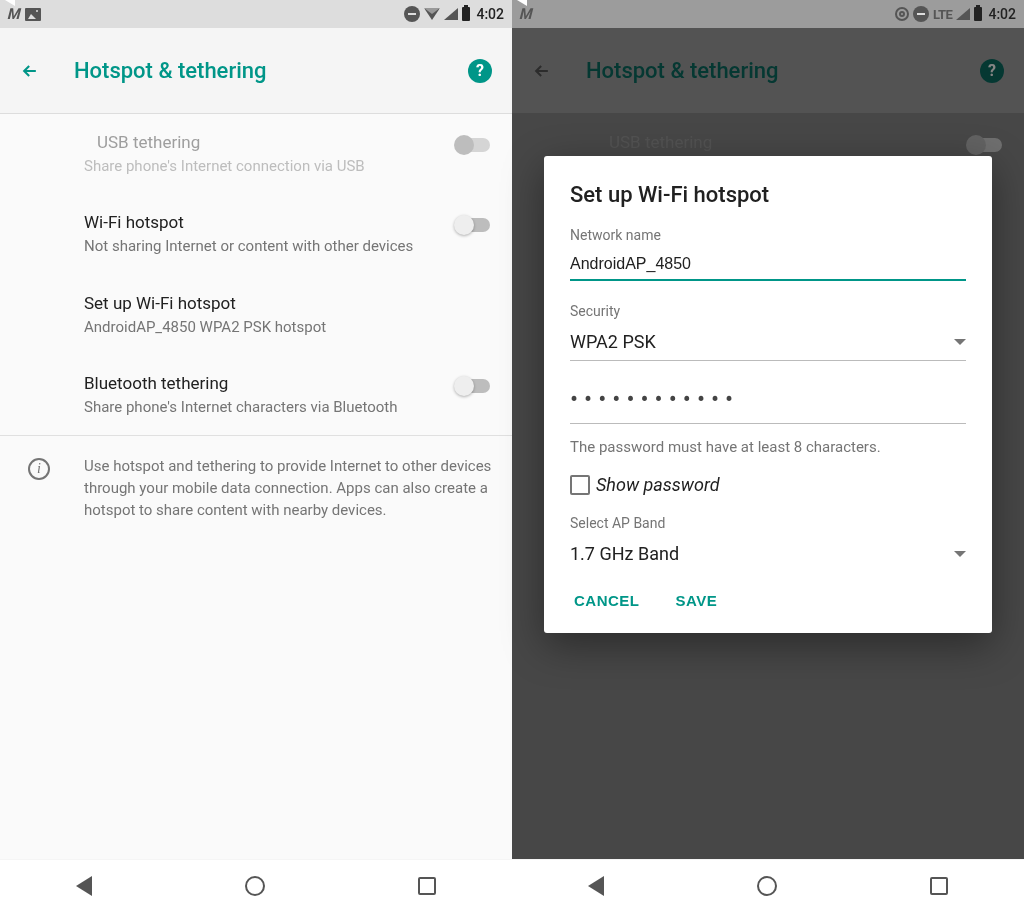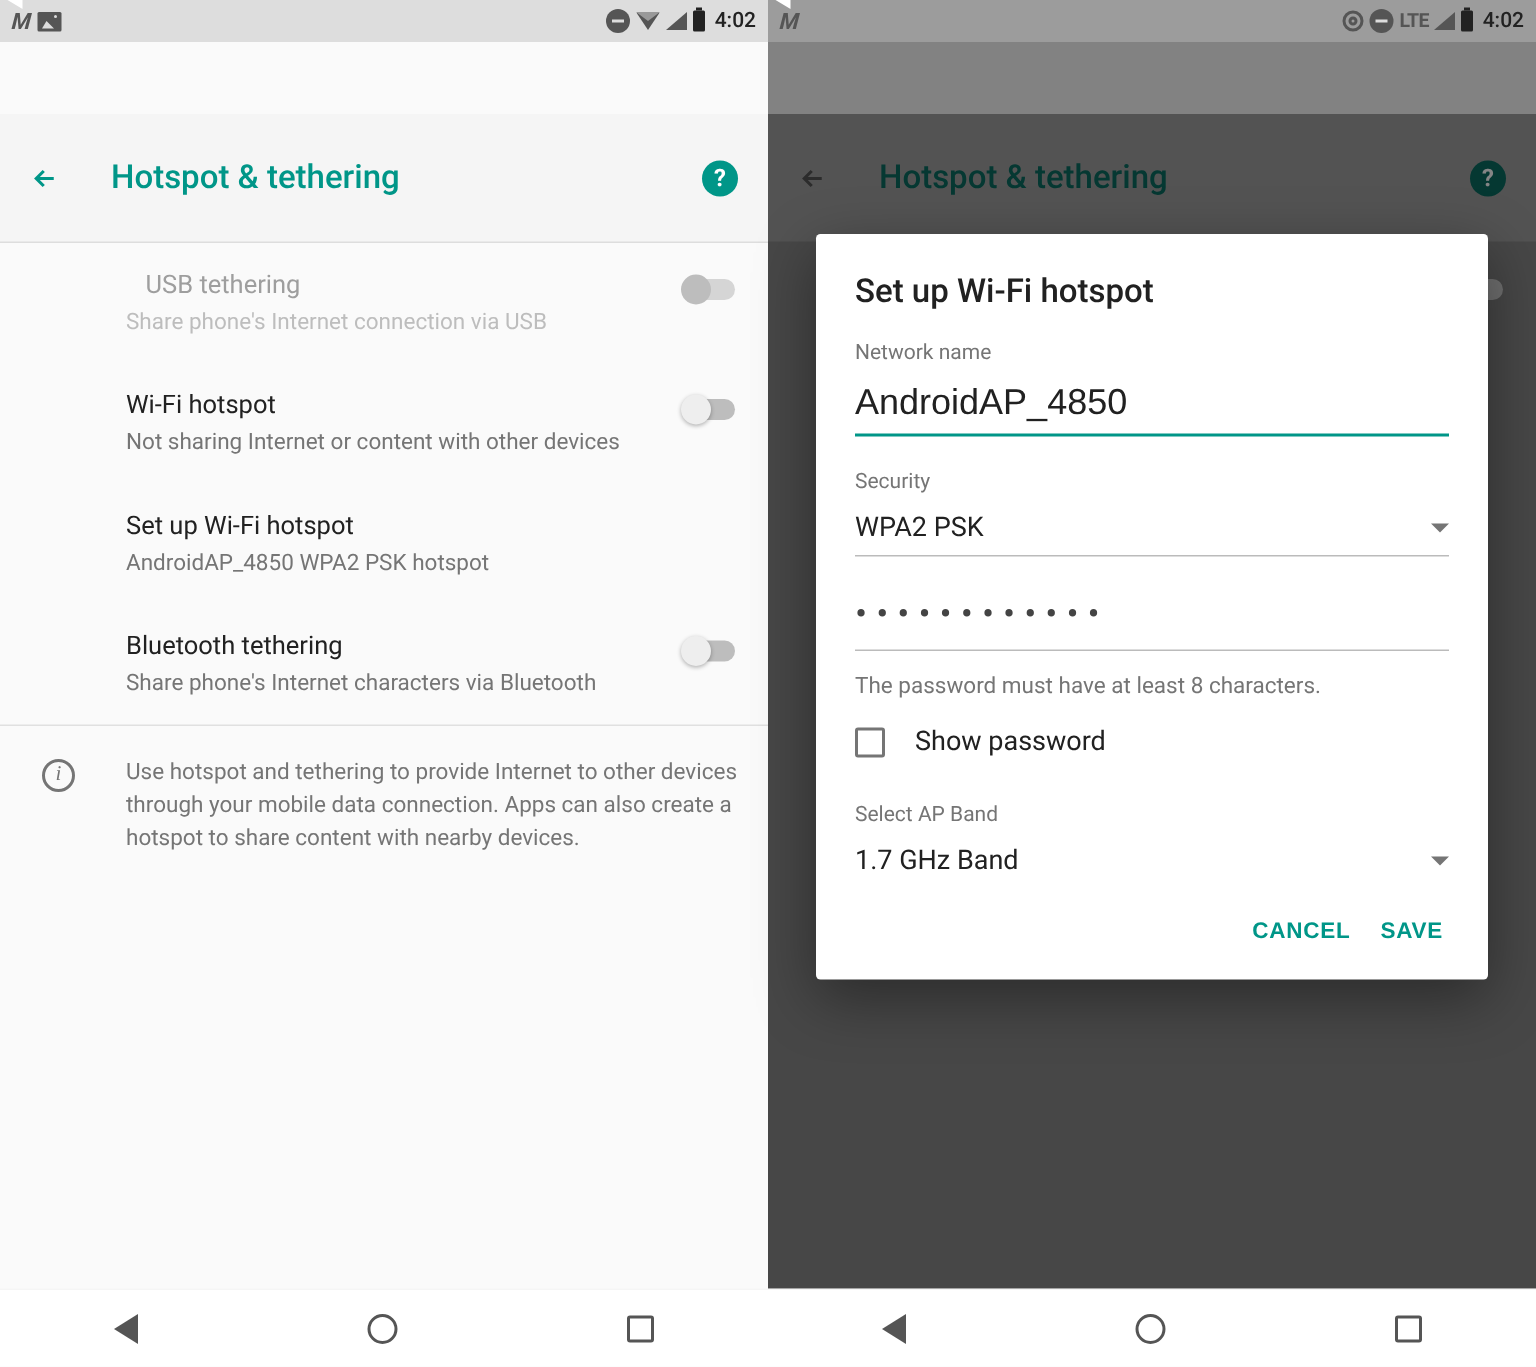--- a/index.html
+++ b/index.html
@@ -19,21 +19,21 @@
   .hotspot-ind { width: 14px; height: 14px; border: 2px solid #555; border-radius: 50%; position: relative; }
   .hotspot-ind::before { content: ""; position: absolute; inset: 2px; border: 2px solid #555; border-radius: 50%; }
   .lte { font-size: 13px; font-weight: bold; letter-spacing: -0.5px; }
   .wifi-ic { width: 0; height: 0; border-left: 8px solid transparent; border-right: 8px solid transparent; border-top: 12px solid #555; border-radius: 2px; position: relative; }
   .wifi-ic.half::after { content: ""; position: absolute; top: -12px; left: -8px; width: 0; height: 0; border-left: 8px solid transparent; border-right: 8px solid transparent; border-top: 6px solid #999; }
   .signal { width: 0; height: 0; border-left: 14px solid transparent; border-bottom: 12px solid #555; }
   .batt { width: 8px; height: 14px; background: #222; border-radius: 1px; position: relative; }
   .batt::before { content: ""; position: absolute; top: -2px; left: 2px; width: 4px; height: 2px; background: #222; }
   .clock { font-size: 14px; font-weight: 500; color: #222; margin-left: 2px; }
   
-  .app-bar { height: 86px; background: #f5f5f5; display: flex; align-items: center; padding: 0 20px; border-bottom: 1px solid #ddd; margin-top: 48px; }
+  .app-bar { height: 86px; background: #f5f5f5; display: flex; align-items: center; padding: 0 20px; border-bottom: 1px solid #ddd; }
   .back-arrow { width: 20px; height: 20px; color: #009688; }
   .app-title { font-size: 22px; font-weight: 500; color: #009688; margin-left: 34px; }
   .help-btn { margin-left: auto; width: 24px; height: 24px; background: #009688; border-radius: 50%; display: flex; align-items: center; justify-content: center; color: #fff; font-weight: bold; font-size: 16px; }
   
   .content { flex: 1; background: #fafafa; overflow: hidden; }
   .setting { padding: 18px 20px 18px 84px; position: relative; }
   .setting .title { font-size: 17px; color: #212121; margin-bottom: 4px; }
   .setting .sub { font-size: 15px; color: #757575; line-height: 1.35; padding-right: 60px; }
   .setting.disabled .title { color: #9e9e9e; margin-left: 13px; }
   .setting.disabled .sub { color: #bdbdbd; }
@@ -53,30 +53,30 @@
   
   .scrim { position: absolute; inset: 0; background: rgba(0,0,0,0.48); top: 28px; bottom: 52px; }
   .phone-right .app-bar, .phone-right .content, .phone-right .status-bar { background: #dddddd; }
   .phone-right .status-bar { background: #9c9c9c; }
   .phone-right .content { background: #888; }
   .phone-right .app-bar { background: #a0a0a0; border-bottom-color: #888; }
   .dialog { position: absolute; left: 32px; right: 32px; top: 156px; background: #fff; border-radius: 3px; box-shadow: 0 12px 40px rgba(0,0,0,0.4); padding: 26px 26px 14px 26px; }
   .dialog h2 { font-size: 22px; font-weight: 500; color: #212121; margin-bottom: 20px; }
   .field { margin-bottom: 22px; }
   .field-label { font-size: 14px; color: #757575; margin-bottom: 8px; }
-  .text-input { width: 100%; border: none; border-bottom: 2px solid #009688; font-size: 24px; color: #212121; padding: 4px 0 6px 0; outline: none; background: transparent; }
+  .text-input { width: 100%; border: none; border-bottom: 2px solid #009688; font-size: 16px; color: #212121; padding: 4px 0 6px 0; outline: none; background: transparent; }
   .select-row { border-bottom: 1px solid #bbb; padding: 4px 0 8px 0; display: flex; align-items: center; }
   .select-val { font-size: 18px; color: #212121; flex: 1; }
   .drop-tri { width: 0; height: 0; border-left: 6px solid transparent; border-right: 6px solid transparent; border-top: 6px solid #757575; }
   .pwd-dots { font-size: 24px; letter-spacing: 6px; color: #444; border-bottom: 1px solid #bbb; padding: 2px 0 10px 0; }
   .hint { font-size: 15px; color: #757575; margin: 14px 0 18px 0; }
-  .check-row { display: flex; align-items: center; gap: 20px; margin-bottom: 30px; }
+  .check-row { display: flex; align-items: center; gap: 6px; margin-bottom: 20px; font-style: italic; }
   .checkbox { width: 20px; height: 20px; border: 2px solid #757575; border-radius: 2px; }
   .check-label { font-size: 18px; color: #212121; }
-  .dialog-actions { display: flex; justify-content: flex-end; gap: 12px; }
+  .dialog-actions { display: flex; justify-content: flex-start; gap: 28px; }
   .dialog-btn { background: none; border: none; color: #009688; font-size: 15px; font-weight: 600; letter-spacing: 0.5px; padding: 10px 4px; cursor: pointer; }
 </style>
 </head>
 <body>
 
 <div class="phone">
   <div class="status-bar">
     <div class="status-left">
       <span class="m-logo">M</span>
       <span class="pic-icon"></span>

